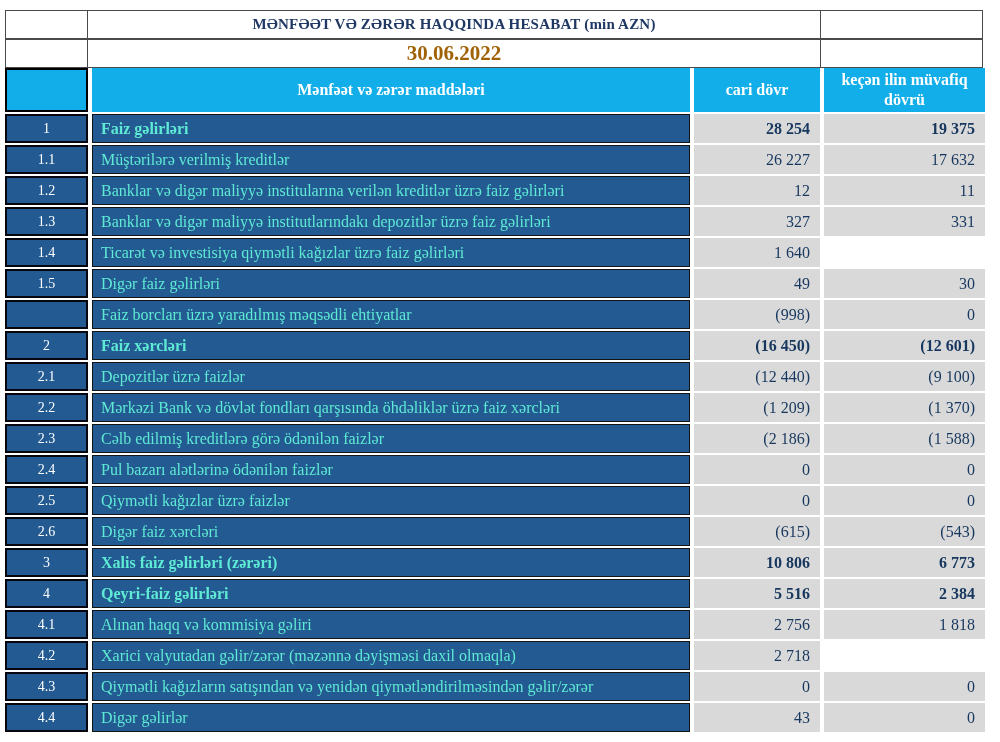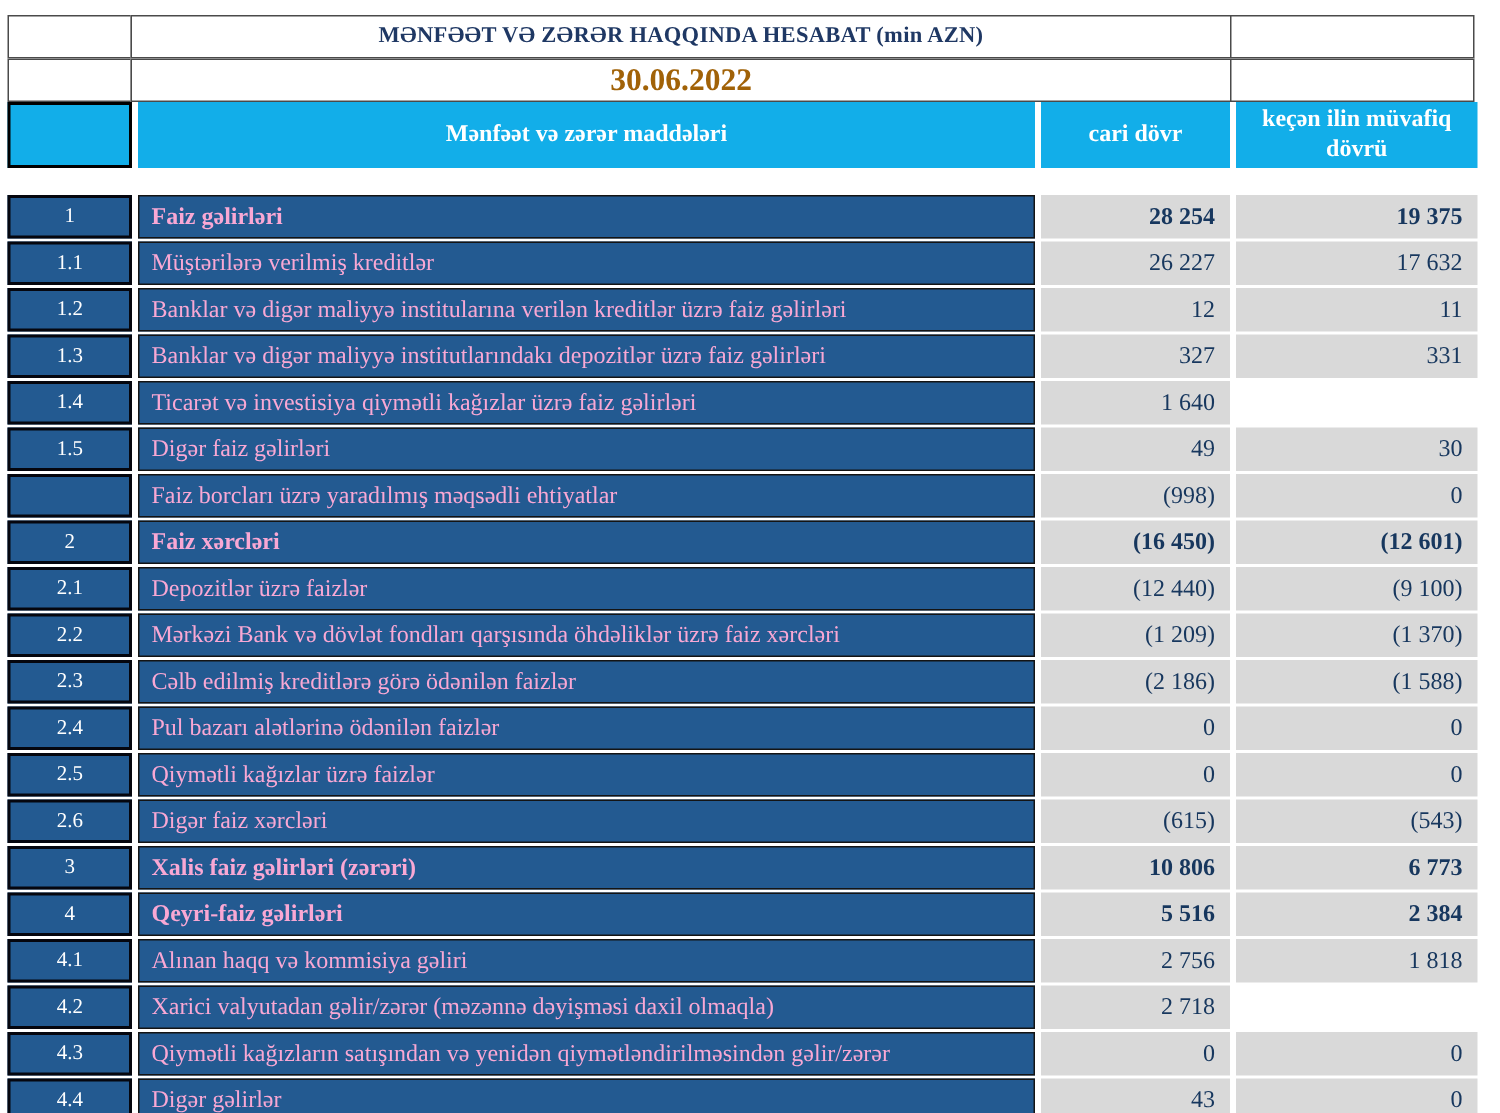--- a/index.html
+++ b/index.html
@@ -46,21 +46,21 @@
     color: #a16207;
     font-weight: bold;
     font-size: 21px;
   }
   
   .headrow {
     display: grid;
     grid-template-columns: 83px 598px 126px 161px;
     column-gap: 4px;
     height: 44px;
-    margin-bottom: 18px;
+    margin-bottom: 2px;
   }
   .chead {
     background: #12aee9;
     color: #ffffff;
     font-weight: bold;
     font-size: 16px;
     display: flex;
     align-items: center;
     justify-content: center;
     text-align: center;
@@ -87,21 +87,21 @@
   .cell.num {
     background: #235a91;
     border: 2px solid #05060e;
     color: #ffffff;
     font-size: 14px;
     justify-content: center;
   }
   .cell.desc {
     background: #235a91;
     border: 1px solid #141414;
-    color: #f9a8d4;
+    color: #5eead4;
     font-size: 16px;
     padding-left: 8px;
   }
   .cell.val {
     background: #d9d9d9;
     color: #17375e;
     font-size: 16px;
     justify-content: flex-end;
     padding-right: 10px;
   }

